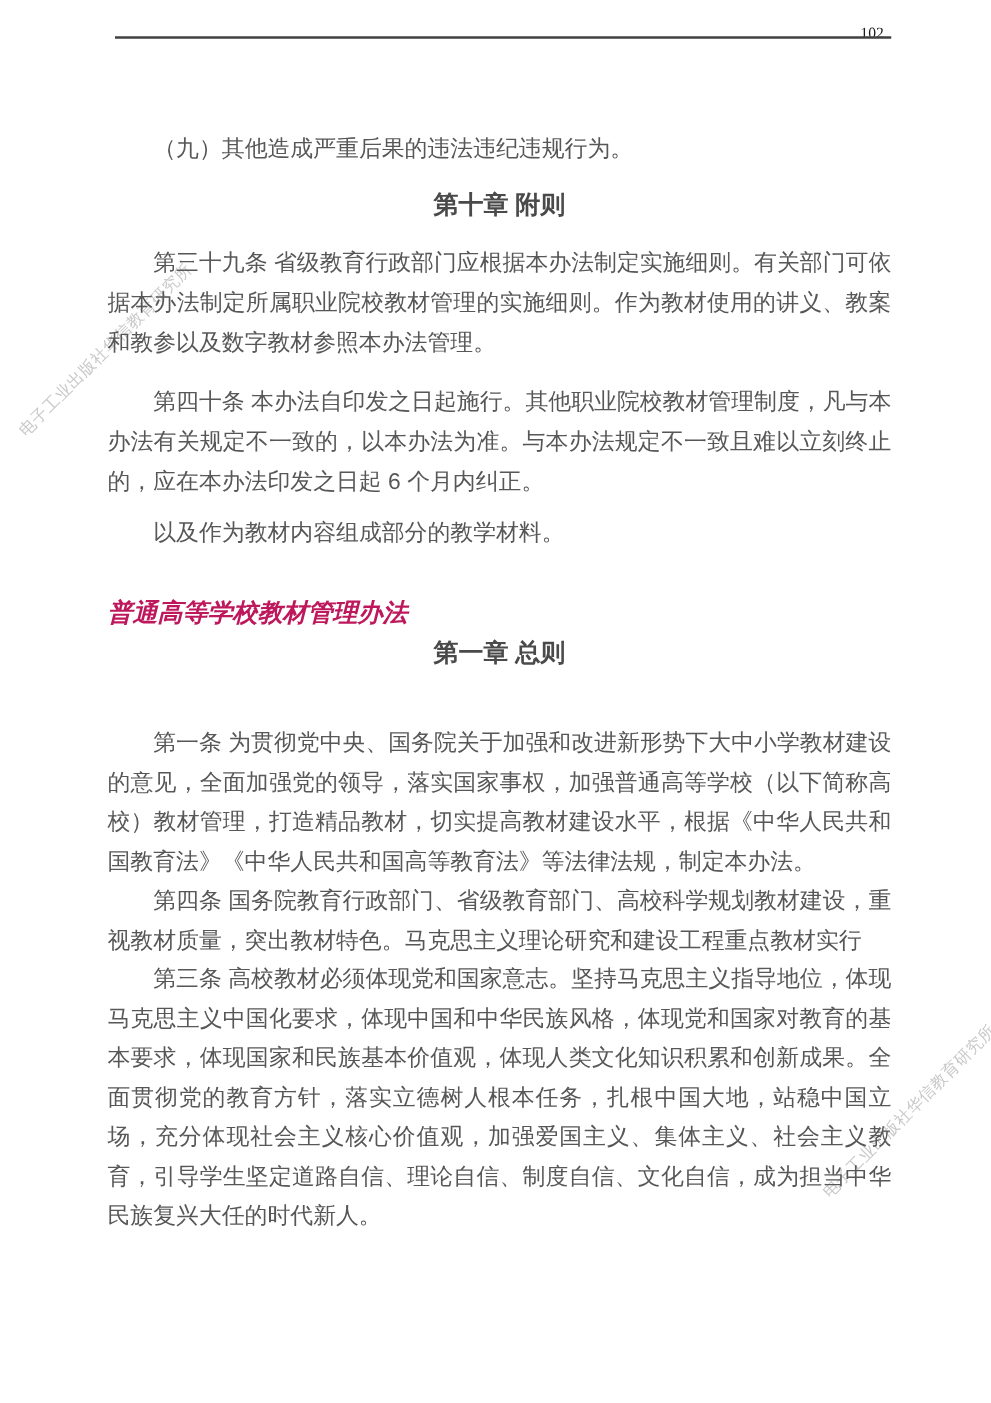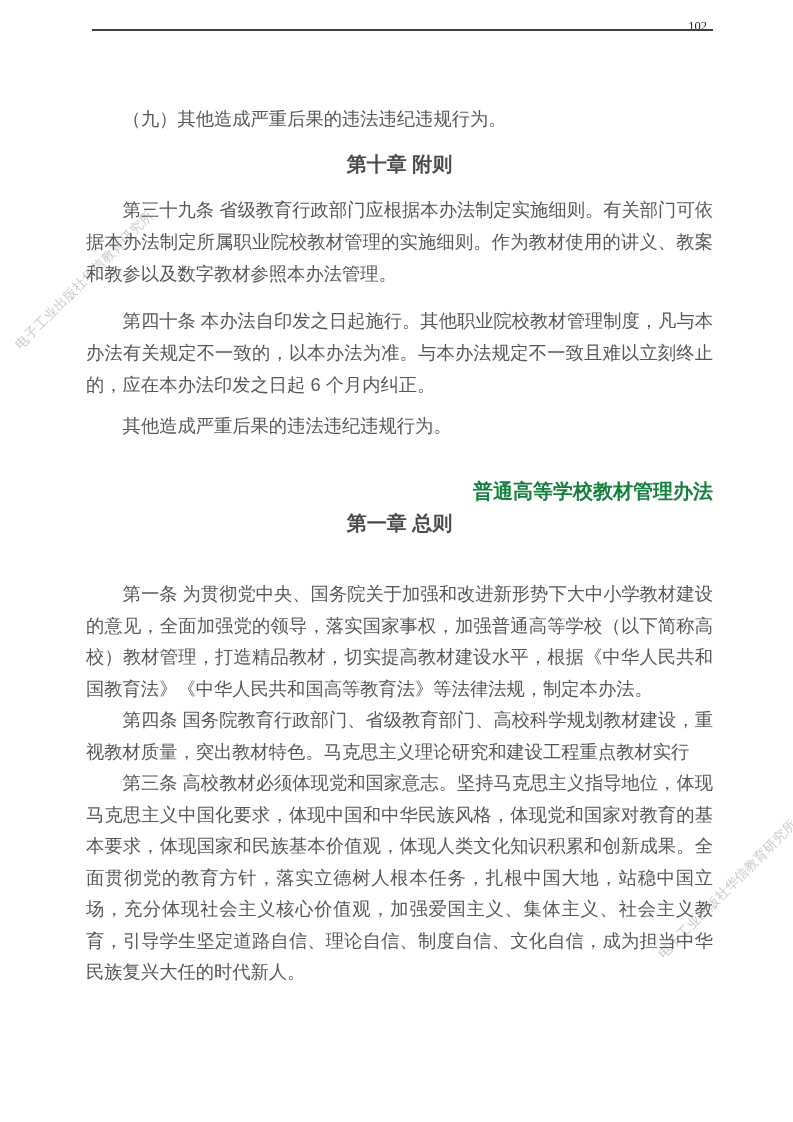--- a/index.html
+++ b/index.html
@@ -75,23 +75,24 @@
     text-indent: 0;
     line-height: 32px;
   }
   .m-art39    { margin-top: 14px; }
   .m-art40    { margin-top: 15px; }
   .m-interp   { margin-top: 9px; }
   .doc-title {
     margin: 33px 0 0 0;
     font-size: 20px;
     font-weight: bold;
-    color: #15803d;
-    text-align: right;
+    color: #be185d;
+    text-align: left;
     line-height: 32px;
+    font-style: italic;
   }
   .chapter-one { margin: 0 0 39px 0; }
   .flow { line-height: 31.5px; }
 </style>
 </head>
 <body>
 
 <div class="page">
 
   <div class="watermark wm-left">电子工业出版社华信教育研究所</div>
@@ -103,21 +104,21 @@
   <main class="content">
 
     <p class="para indent p-first">（九）其他造成严重后果的违法违纪违规行为。</p>
 
     <h2 class="chapter">第十章 附则</h2>
 
     <p class="para indent m-art39">第三十九条 省级教育行政部门应根据本办法制定实施细则。有关部门可依据本办法制定所属职业院校教材管理的实施细则。作为教材使用的讲义、教案和教参以及数字教材参照本办法管理。</p>
 
     <p class="para indent m-art40">第四十条 本办法自印发之日起施行。其他职业院校教材管理制度，凡与本办法有关规定不一致的，以本办法为准。与本办法规定不一致且难以立刻终止的，应在本办法印发之日起 6 个月内纠正。</p>
 
-    <p class="para indent m-interp">其他造成严重后果的违法违纪违规行为。</p>
+    <p class="para indent m-interp">以及作为教材内容组成部分的教学材料。</p>
 
     <h1 class="doc-title">普通高等学校教材管理办法</h1>
 
     <h2 class="chapter chapter-one">第一章 总则</h2>
 
     <p class="para indent flow">第一条 为贯彻党中央、国务院关于加强和改进新形势下大中小学教材建设的意见，全面加强党的领导，落实国家事权，加强普通高等学校（以下简称高校）教材管理，打造精品教材，切实提高教材建设水平，根据《中华人民共和国教育法》《中华人民共和国高等教育法》等法律法规，制定本办法。</p>
 
 
     <p class="para indent flow">第四条 国务院教育行政部门、省级教育部门、高校科学规划教材建设，重视教材质量，突出教材特色。马克思主义理论研究和建设工程重点教材实行</p>
 

